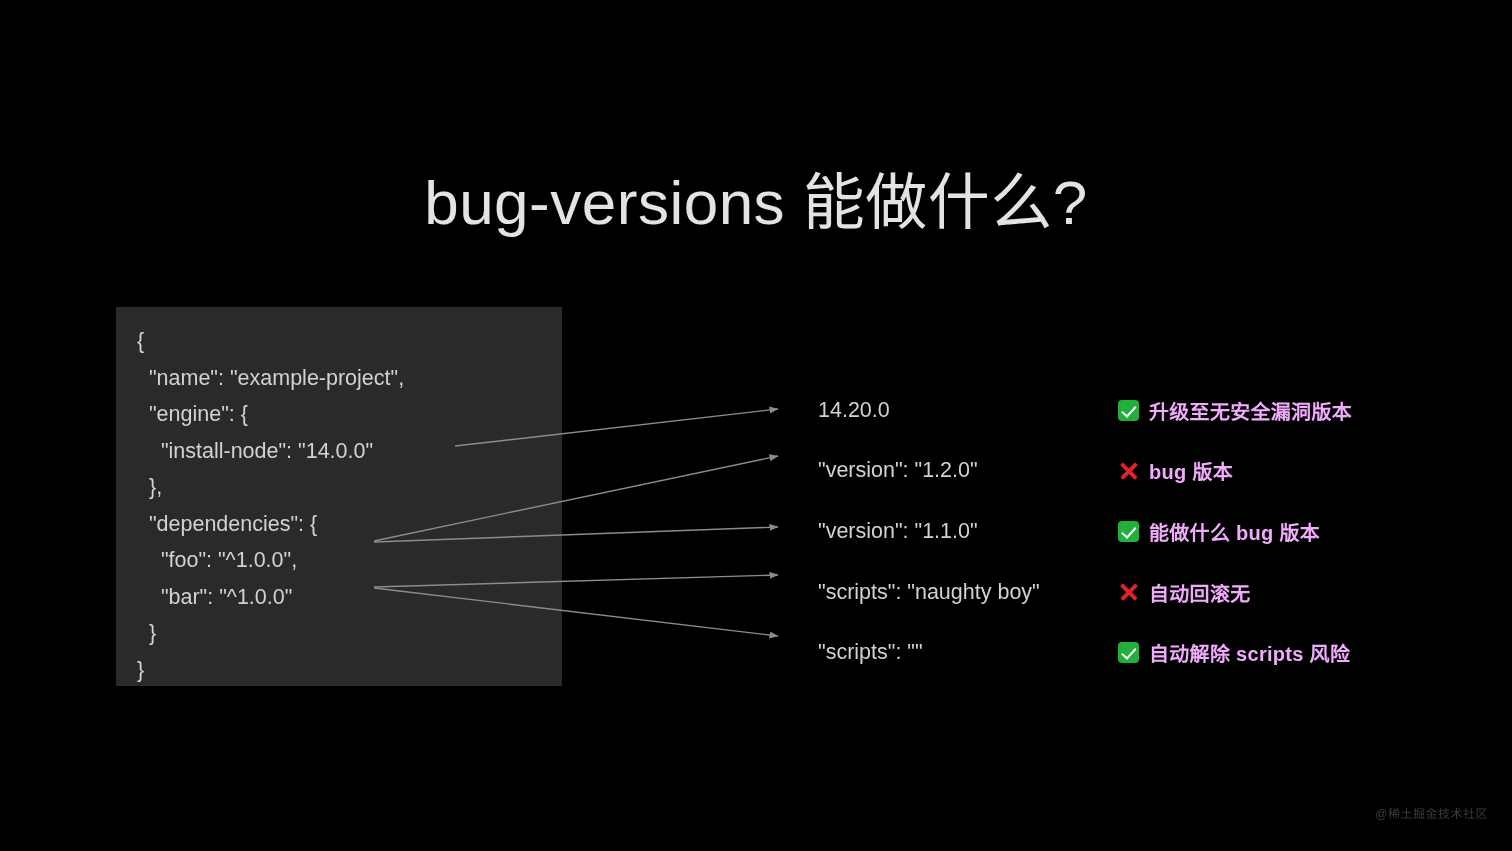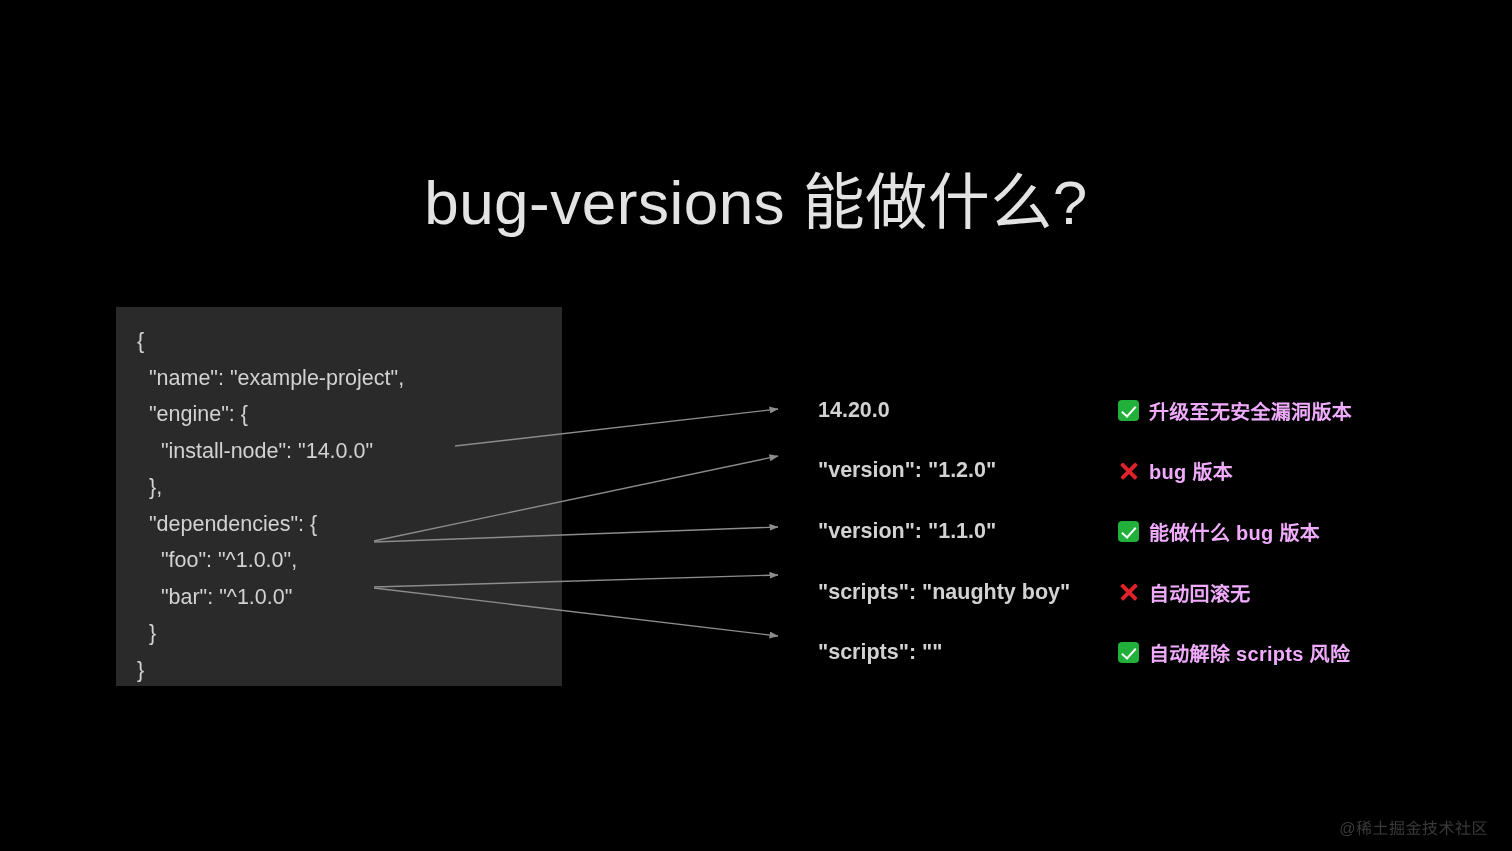--- a/index.html
+++ b/index.html
@@ -75,21 +75,21 @@
 
   .result-row {
     position: relative;
     height: 60.6px;
     display: flex;
     align-items: center;
   }
 
   .result-value {
     font-size: 21.5px;
-    font-weight: 700;
+    font-weight: 400;
     color: #d2d2d2;
     white-space: nowrap;
     width: 300px;
     flex: 0 0 300px;
   }
 
   .result-note {
     display: flex;
     align-items: center;
     white-space: nowrap;
@@ -140,22 +140,22 @@
     font-size: 20px;
     font-weight: 700;
     color: #f0abfc;
     letter-spacing: 0.3px;
   }
 
   
   .watermark {
     position: absolute;
     right: 24px;
-    bottom: 12px;
-    font-size: 16px;
+    bottom: 30px;
+    font-size: 12px;
     color: #3a3a3a;
     letter-spacing: 0.5px;
     white-space: nowrap;
   }
 </style>
 </head>
 <body>
 
 <div class="slide">
 

